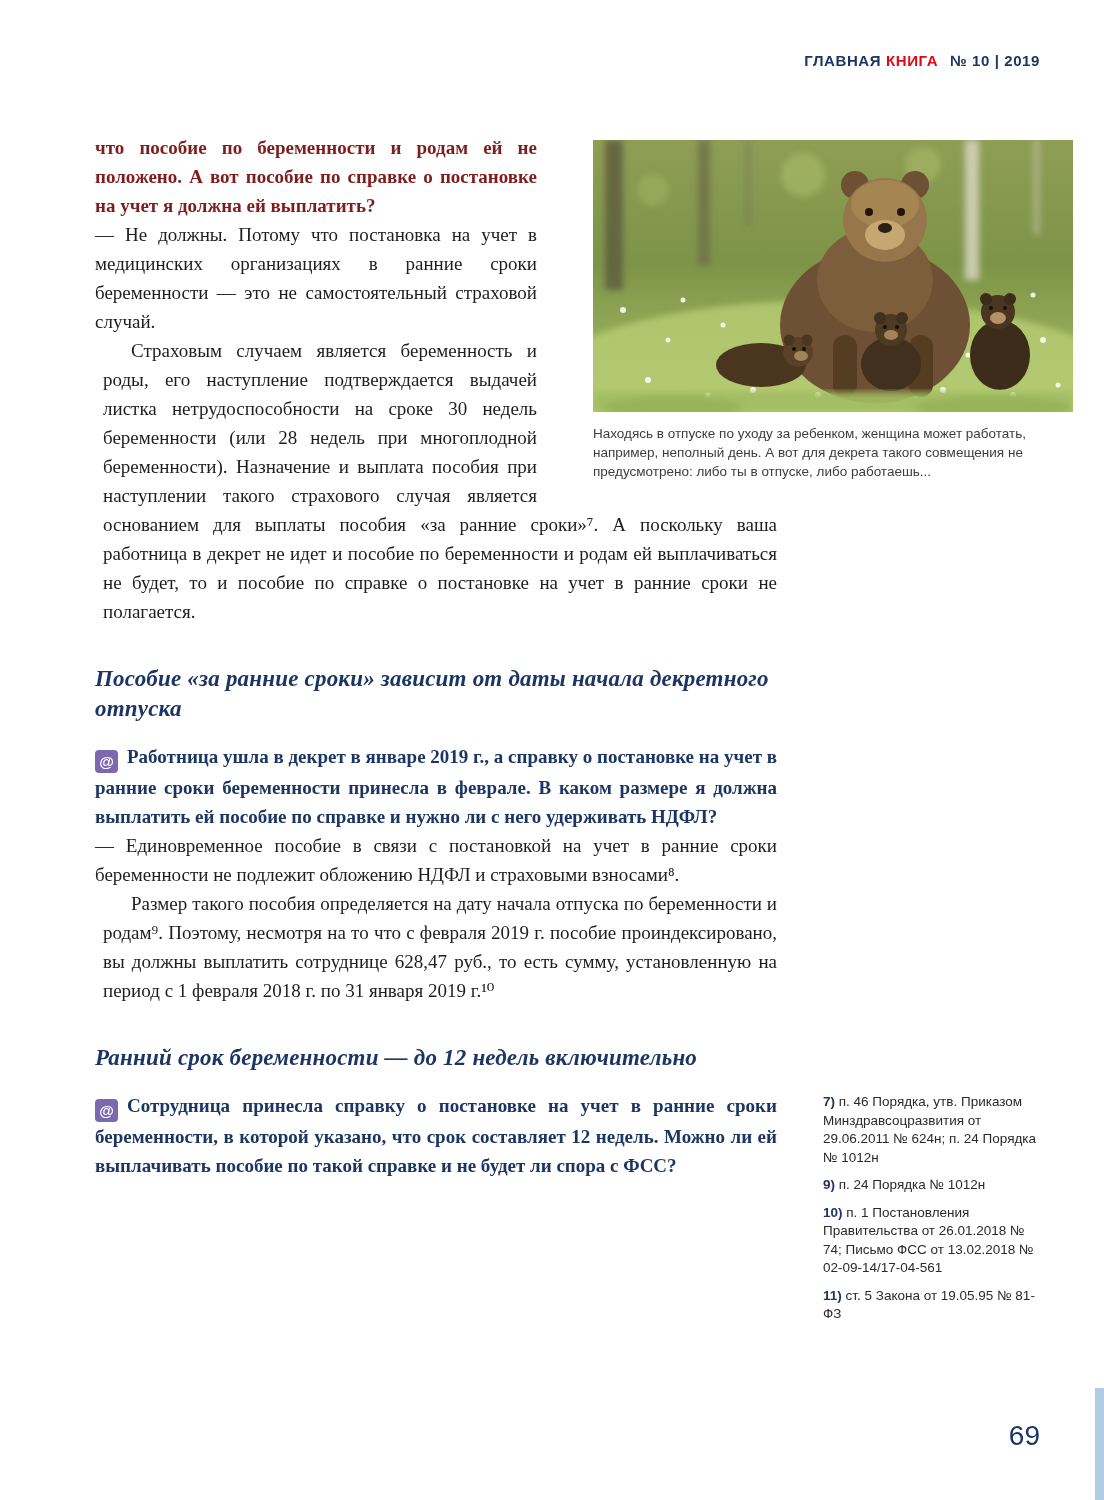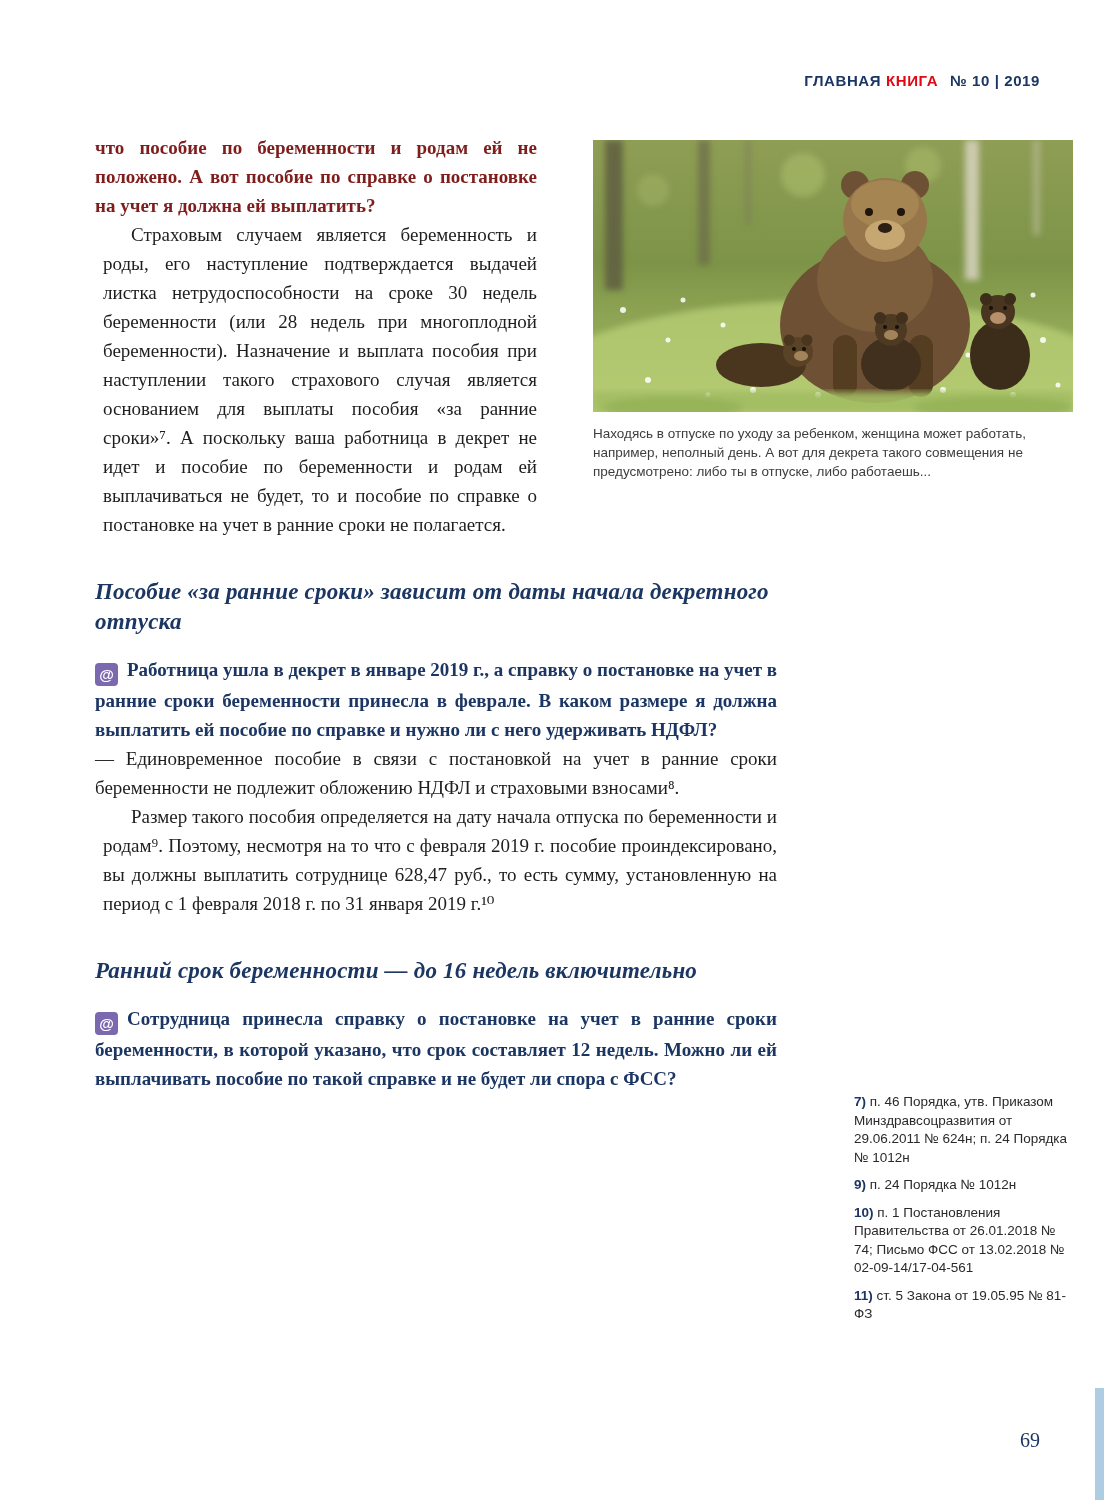--- a/index.html
+++ b/index.html
@@ -8,21 +8,21 @@
     position:relative;
     background:#ffffff;
     font-family:"Liberation Serif","DejaVu Serif",serif;
     color:#1e1e1e;
     overflow:hidden;
   }
   .page { position:absolute; inset:0; }
 
   
   .page-header {
-    position:absolute; top:72px; left:0; right:64px;
+    position:absolute; top:52px; left:0; right:64px;
     text-align:right;
     font-family:"Liberation Sans","DejaVu Sans",sans-serif;
     font-size:15px; font-weight:bold; letter-spacing:.6px;
     color:#1c3663;
   }
   .brand-accent { color:#e30613; }
   .issue { margin-left:7px; color:#1c3663; }
 
   
   .photo-figure { position:absolute; left:560px; top:140px; width:480px;padding-left:33px; }
@@ -62,33 +62,33 @@
     display:inline-flex; align-items:center; justify-content:center;
     width:23px; height:23px; border-radius:4px;
     background:#7b68ae; color:#ffffff;
     font-family:"Liberation Sans","DejaVu Sans",sans-serif;
     font-size:15px; font-weight:bold;
     margin-right:9px; vertical-align:-4px;
   }
 
   
   .footnotes {
-    position:absolute; left:854px; top:1093px; width:220px;
+    position:absolute; left:823px; top:1093px; width:220px;
     font-family:"Liberation Sans","DejaVu Sans",sans-serif;
     font-size:13.5px; line-height:18.5px; color:#2a2a2a;
     text-align:left;
   }
   .footnote { margin-bottom:9px; }
   .fn-num { font-weight:bold; color:#1c3663; }
 
   
   .page-number {
     position:absolute; right:64px; bottom:48px;
-    font-size:20px; color:#1c3663;
-    font-family:Liberation Serif, serif;
+    font-size:28px; color:#1c3663;
+    font-family:Liberation Sans, sans-serif;
   }
   .edge-bar {
     position:absolute; right:0; bottom:0;
     width:9px; height:112px; background:#aecde3;
   }
 </style>
 </head>
 <body>
 
 <div class="page">
@@ -196,31 +196,32 @@
         </g>
       </svg>
     </div>
     <figcaption class="photo-caption">Находясь в отпуске по уходу за ребенком, женщина может работать, например, неполный день. А вот для декрета такого совмещения не предусмотрено: либо ты в отпуске, либо работаешь...</figcaption>
   </figure>
 
   <main class="content">
     <div class="float-spacer"></div>
 
     <p class="question-carryover">что пособие по беременности и родам ей не положено. А вот пособие по справке о постановке на учет я должна ей выплатить?</p>
+    <p class="body-par">— Не должны. Потому что постановка на учет в медицинских организациях в ранние сроки беременности — это не самостоятельный страховой случай.</p>
     <p class="body-par indent">Страховым случаем является беременность и роды, его наступление подтверждается выдачей листка нетрудоспособности на сроке 30 недель беременности (или 28 недель при многоплодной беременности). Назначение и выплата пособия при наступлении такого страхового случая является основанием для выплаты пособия «за ранние сроки»⁷. А поскольку ваша работница в декрет не идет и пособие по беременности и родам ей выплачиваться не будет, то и пособие по справке о постановке на учет в ранние сроки не полагается.</p>
 
     <h2 class="section-title">Пособие «за ранние сроки» зависит от даты начала декретного отпуска</h2>
 
     <p class="question">
       <span class="at-badge">@</span><span class="q-text">Работница ушла в декрет в январе 2019 г., а справку о постановке на учет в ранние сроки беременности принесла в феврале. В каком размере я должна выплатить ей пособие по справке и нужно ли с него удерживать НДФЛ?</span>
     </p>
     <p class="body-par">— Единовременное пособие в связи с постановкой на учет в ранние сроки беременности не подлежит обложению НДФЛ и страховыми взносами⁸.</p>
     <p class="body-par indent">Размер такого пособия определяется на дату начала отпуска по беременности и родам⁹. Поэтому, несмотря на то что с февраля 2019 г. пособие проиндексировано, вы должны выплатить сотруднице 628,47 руб., то есть сумму, установленную на период с 1 февраля 2018 г. по 31 января 2019 г.¹⁰</p>
 
-    <h2 class="section-title">Ранний срок беременности — до 16 недель включительно</h2>
+    <h2 class="section-title">Ранний срок беременности — до 12 недель включительно</h2>
 
     <p class="question">
       <span class="at-badge">@</span><span class="q-text">Сотрудница принесла справку о постановке на учет в ранние сроки беременности, в которой указано, что срок составляет 12 недель. Можно ли ей выплачивать пособие по такой справке и не будет ли спора с ФСС?</span>
     </p>
   </main>
 
   <aside class="footnotes">
     <div class="footnote">
       <span class="fn-num">7)</span>
       <span class="fn-text">п. 46 Порядка, утв. Приказом Минздравсоцразвития от 29.06.2011 № 624н; п. 24 Порядка № 1012н</span>

